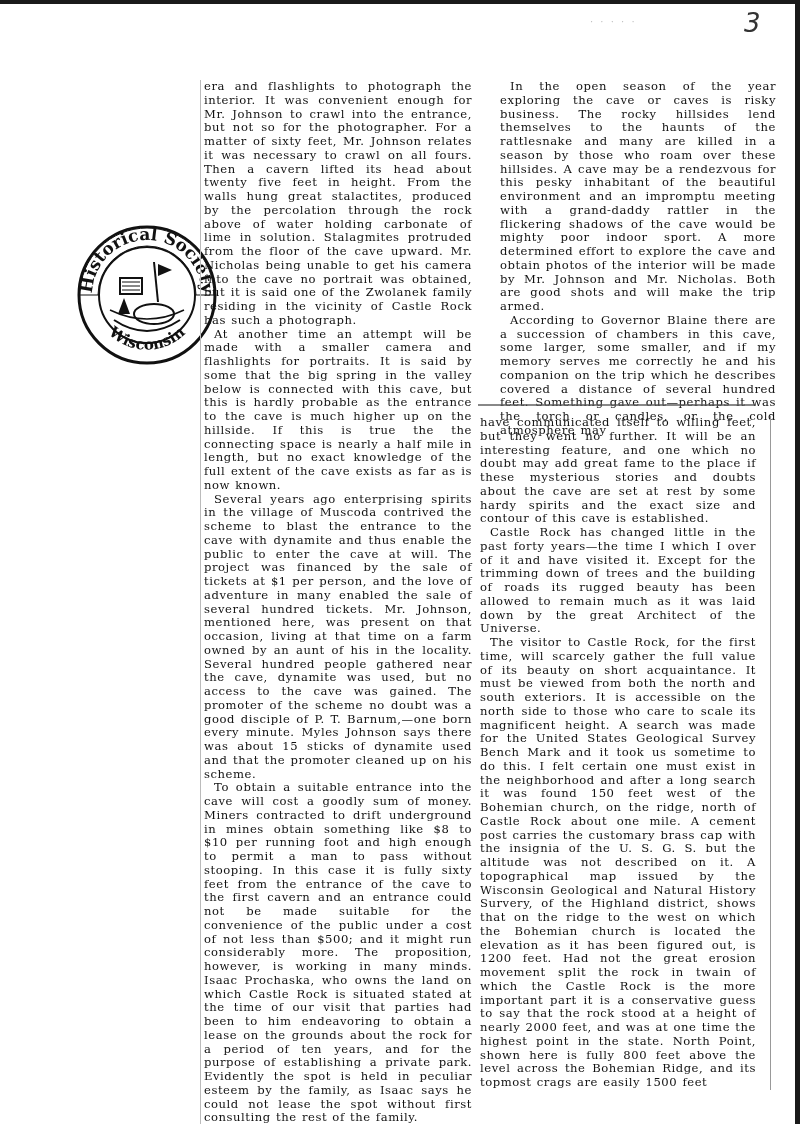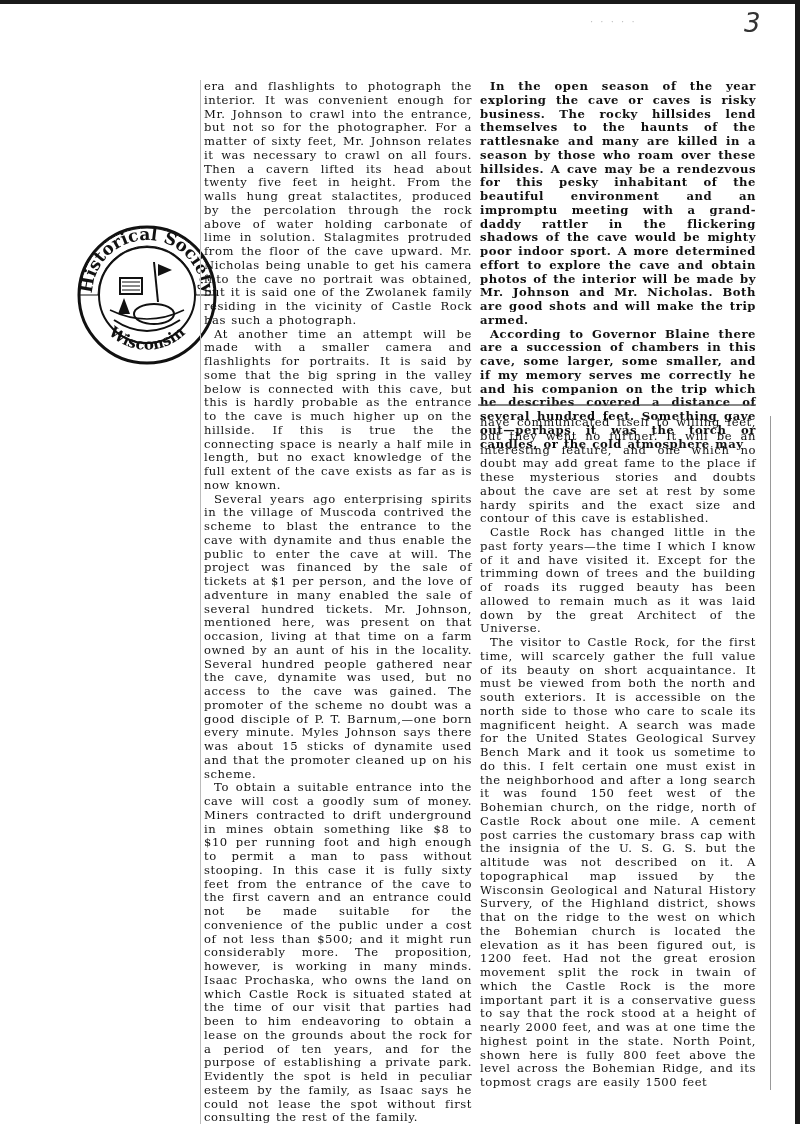--- a/index.html
+++ b/index.html
@@ -18,21 +18,21 @@
     font-size: 10px; letter-spacing: 2px;
   }
   .col {
     position: absolute; font-size: 11.6px; line-height: 13.75px; text-align: justify;
     letter-spacing: 0.55px; word-spacing: 1px;
   }
   .col p { margin: 0; text-indent: 10px; }
   .col p.noindent { text-indent: 0; }
   .col p.gap { }
   #col-left { left: 200px; top: 80px; width: 268px; border-left: 1px solid #bbb; padding-left: 3px; }
-  #col-right-top { left: 480px; top: 80px; width: 276px; font-weight: bold; }
+  #col-right-top { left: 500px; top: 80px; width: 276px; }
   #col-right-bot { left: 480px; top: 416px; width: 276px; border-right: 1px solid #999; padding-right: 14px; }
   .sep { position: absolute; left: 478px; top: 404px; width: 278px; height: 2px; background: #555; opacity: 0.7; }
   .seal {
     position: absolute; left: 74px; top: 222px; width: 146px; height: 146px;
   }
 </style>
 </head>
 <body>
 
 <div class="topbar"></div>
@@ -77,15 +77,15 @@
 
 <div class="col" id="col-right-top">
   <p>In the open season of the year exploring the cave or caves is risky business. The rocky hillsides lend themselves to the haunts of the rattlesnake and many are killed in a season by those who roam over these hillsides. A cave may be a rendezvous for this pesky inhabitant of the beautiful environment and an impromptu meeting with a grand-daddy rattler in the flickering shadows of the cave would be mighty poor indoor sport. A more determined effort to explore the cave and obtain photos of the interior will be made by Mr. Johnson and Mr. Nicholas. Both are good shots and will make the trip armed.</p>
   <p>According to Governor Blaine there are a succession of chambers in this cave, some larger, some smaller, and if my memory serves me correctly he and his companion on the trip which he describes covered a distance of several hundred feet. Something gave out—perhaps it was the torch or candles, or the cold atmosphere may</p>
 </div>
 
 <div class="sep"></div>
 
 <div class="col" id="col-right-bot">
   <p class="noindent">have communicated itself to willing feet, but they went no further. It will be an interesting feature, and one which no doubt may add great fame to the place if these mysterious stories and doubts about the cave are set at rest by some hardy spirits and the exact size and contour of this cave is established.</p>
-  <p>Castle Rock has changed little in the past forty years—the time I which I know of it and have visited it. Except for the trimming down of trees and the building of roads its rugged beauty has been allowed to remain much as it was laid down by the great Architect of the Universe.</p>
+  <p>Castle Rock has changed little in the past forty years—the time I which I over of it and have visited it. Except for the trimming down of trees and the building of roads its rugged beauty has been allowed to remain much as it was laid down by the great Architect of the Universe.</p>
   <p>The visitor to Castle Rock, for the first time, will scarcely gather the full value of its beauty on short acquaintance. It must be viewed from both the north and south exteriors. It is accessible on the north side to those who care to scale its magnificent height. A search was made for the United States Geological Survey Bench Mark and it took us sometime to do this. I felt certain one must exist in the neighborhood and after a long search it was found 150 feet west of the Bohemian church, on the ridge, north of Castle Rock about one mile. A cement post carries the customary brass cap with the insignia of the U. S. G. S. but the altitude was not described on it. A topographical map issued by the Wisconsin Geological and Natural History Survery, of the Highland district, shows that on the ridge to the west on which the Bohemian church is located the elevation as it has been figured out, is 1200 feet. Had not the great erosion movement split the rock in twain of which the Castle Rock is the more important part it is a conservative guess to say that the rock stood at a height of nearly 2000 feet, and was at one time the highest point in the state. North Point, shown here is fully 800 feet above the level across the Bohemian Ridge, and its topmost crags are easily 1500 feet</p>
 </div>
 
 </body></html>

